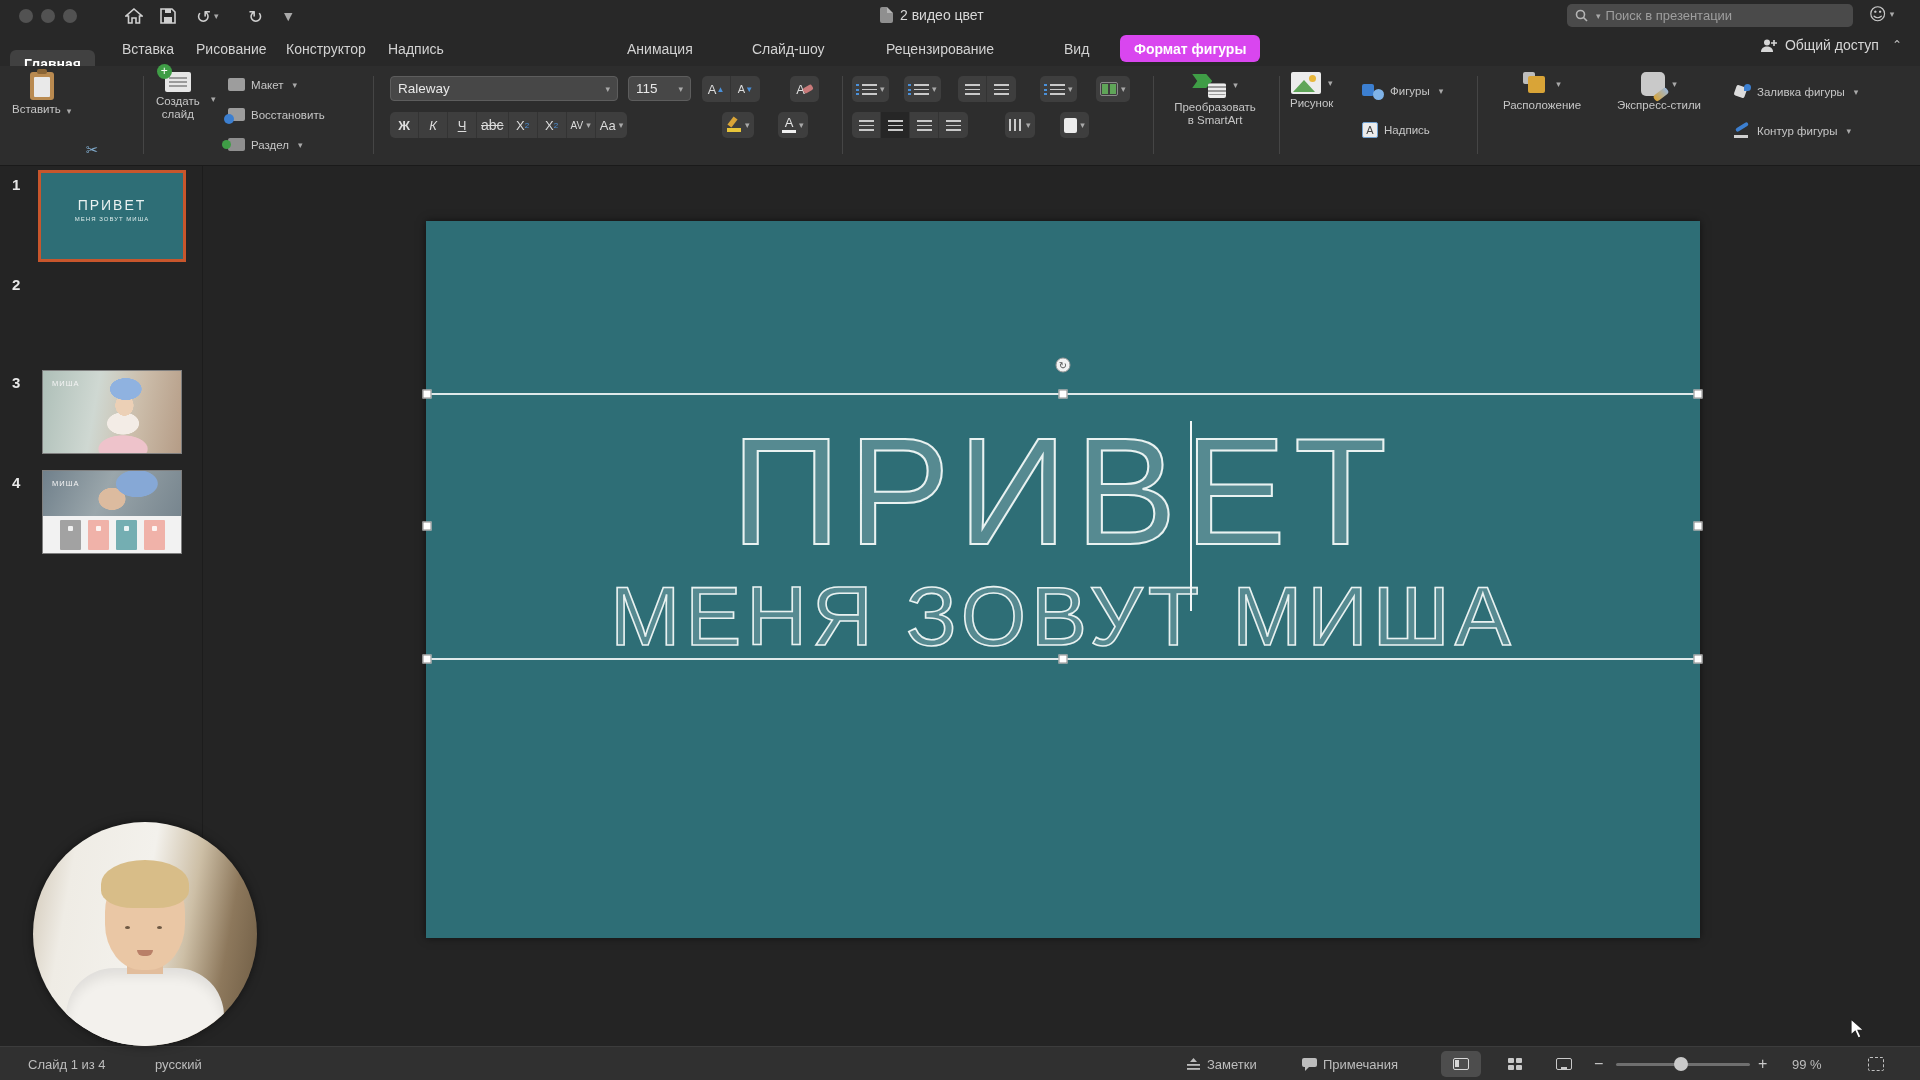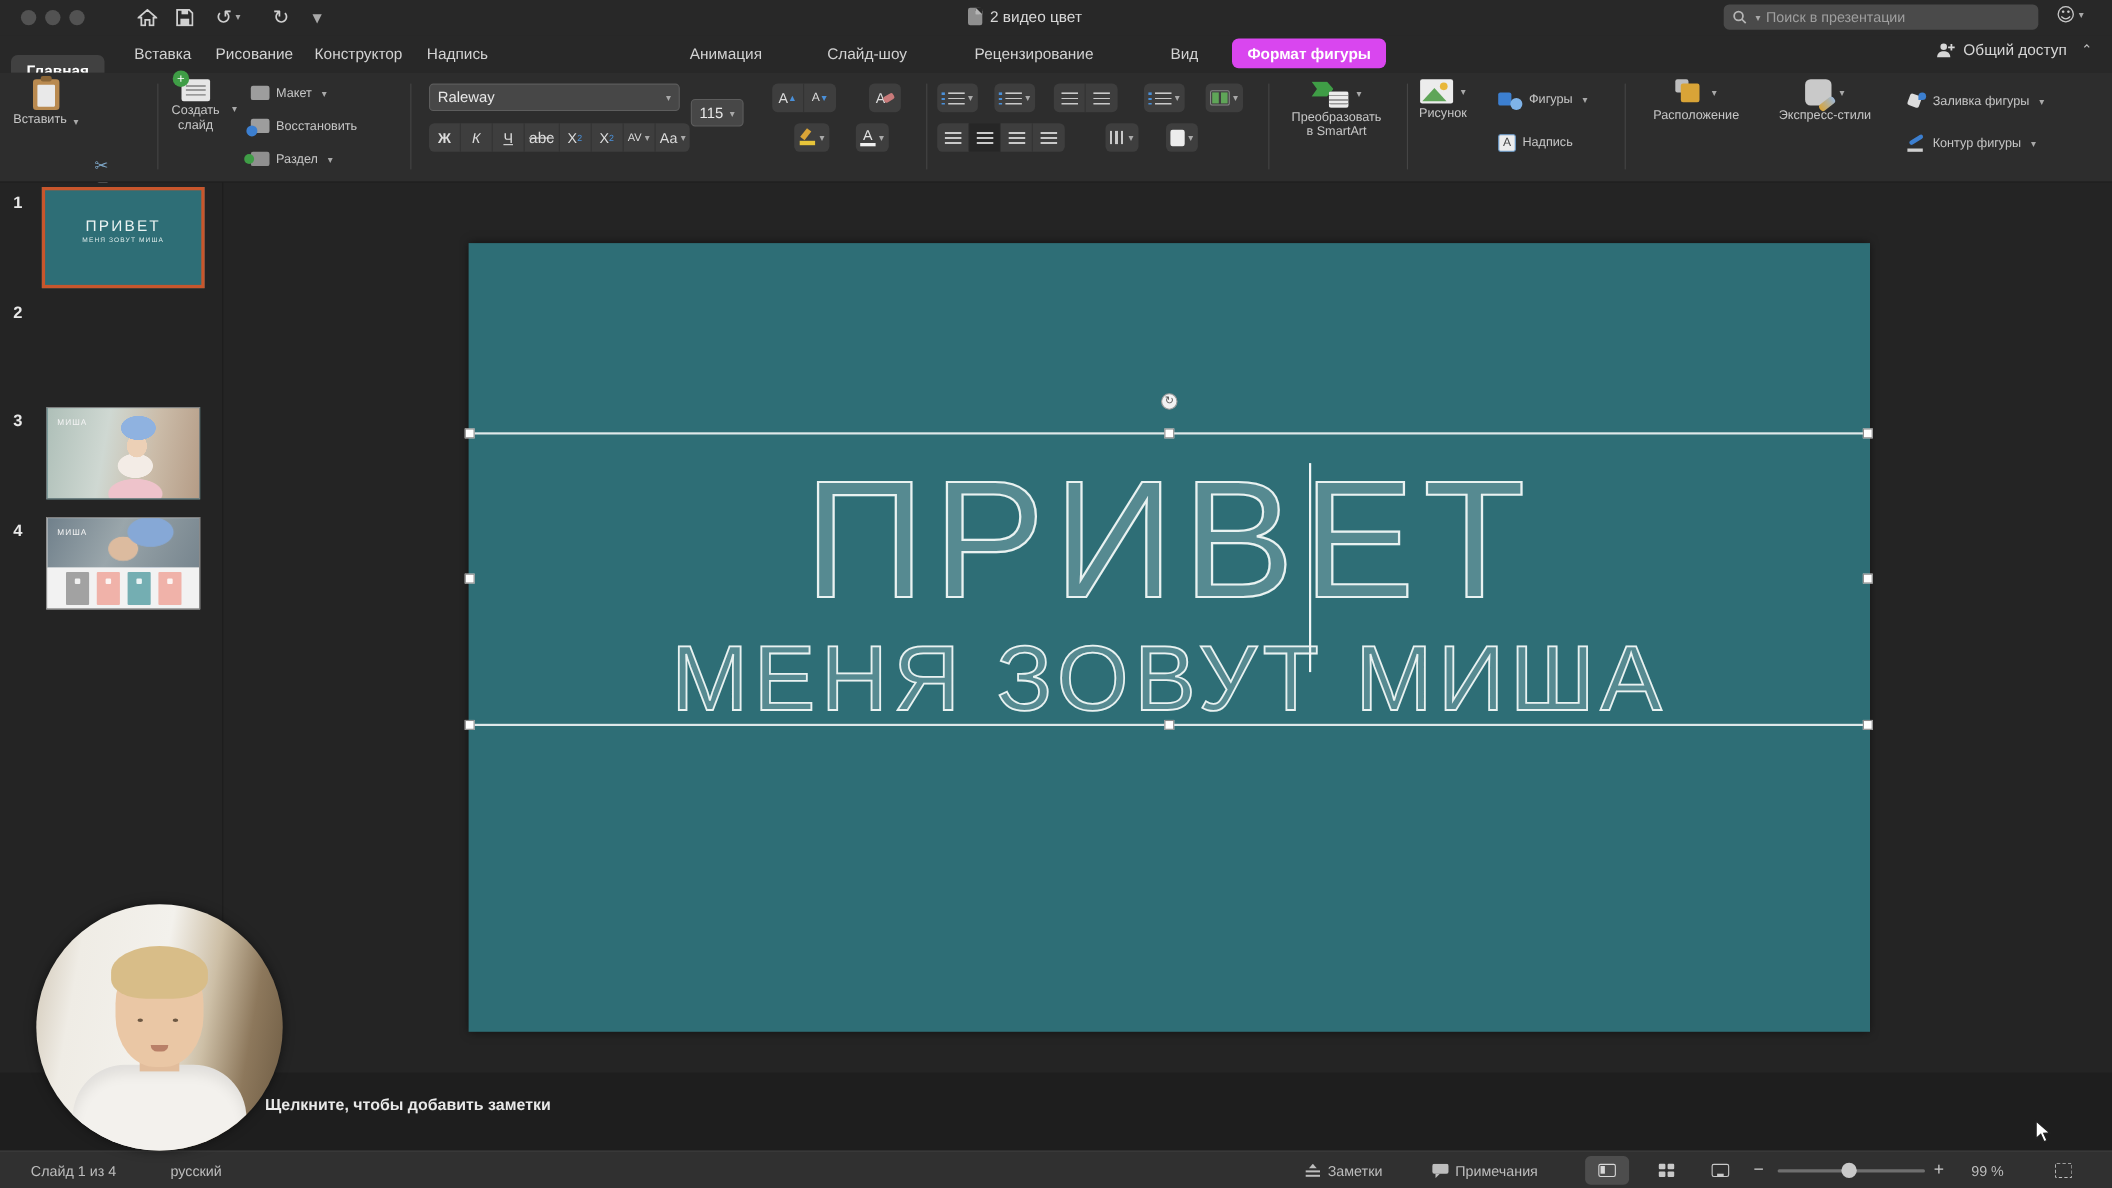--- a/index.html
+++ b/index.html
@@ -297,21 +297,21 @@
       <span>Раздел</span>
         <span class="dd">▾</span>
     </div>
 
     <div class="rdiv" style="left:373px"></div>
 
     <div class="combo" style="left:390px; top:10px; width:228px">
       <span>Raleway</span>
         <span class="dd">▾</span>
     </div>
-    <div class="combo" style="left:628px; top:24px; width:48px">
+    <div class="combo" style="left:628px; top:10px; width:63px">
       <span>115</span>
         <span class="dd">▾</span>
     </div>
     <div class="seg" style="left:702px; top:10px">
       <span class="sb">A<span style="color:#4a90d9;font-size:8px">▲</span></span>
       <span class="sb" style="font-size:11px">A<span style="color:#4a90d9;font-size:8px">▼</span></span>
     </div>
     <div class="seg" style="left:790px; top:10px">
       <span class="sb">A<span style="display:inline-block;width:10px;height:6px;background:#c97a7a;border-radius:2px;transform:rotate(-30deg);margin-left:-2px"></span></span>
     </div>
@@ -517,23 +517,20 @@
       <span class="handle" style="left:637px; top:173px"></span>
       <span class="handle" style="left:1272px; top:173px"></span>
       <span class="handle" style="left:1px;  top:305px"></span>
       <span class="handle" style="left:1272px; top:305px"></span>
       <span class="handle" style="left:1px;  top:438px"></span>
       <span class="handle" style="left:637px; top:438px"></span>
       <span class="handle" style="left:1272px; top:438px"></span>
     </div>
   </div>
 
-  <div class="notesbar">
-    <span class="ph">Щелкните, чтобы добавить заметки</span>
-  </div>
 
   <div class="statusbar">
     <span class="item" style="left:28px">Слайд 1 из 4</span>
     <span class="item" style="left:155px">русский</span>
 
     <span class="item" style="left:1186px">
       <svg width="15" height="13" viewBox="0 0 15 13">
           <path d="M7.5 0 L11 4 H4 Z" fill="#bdbdbd"></path>
           <rect x="1" y="6" width="13" height="1.8" fill="#bdbdbd"></rect>
           <rect x="1" y="10" width="13" height="1.8" fill="#bdbdbd"></rect>

